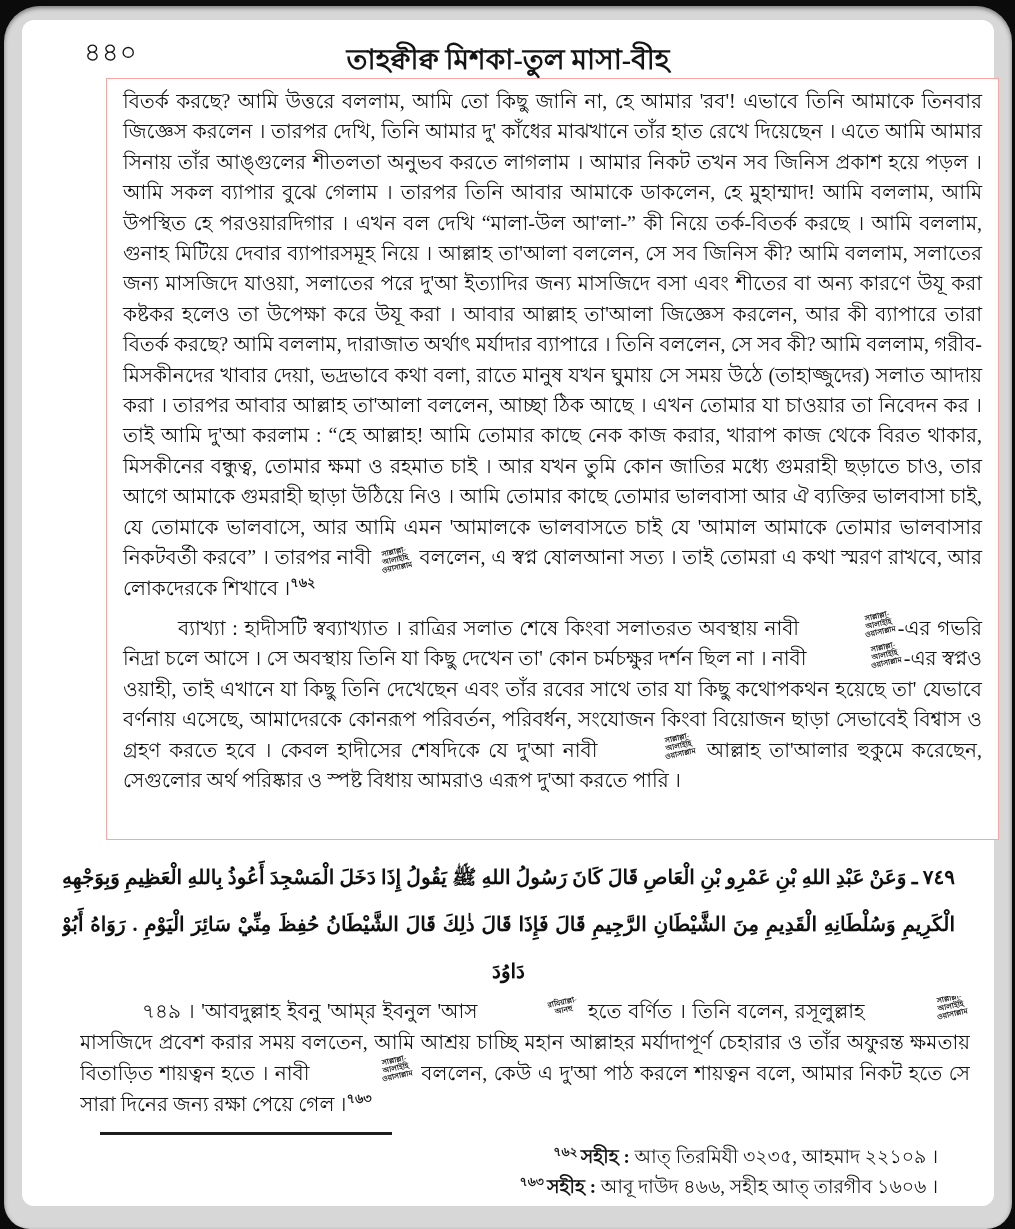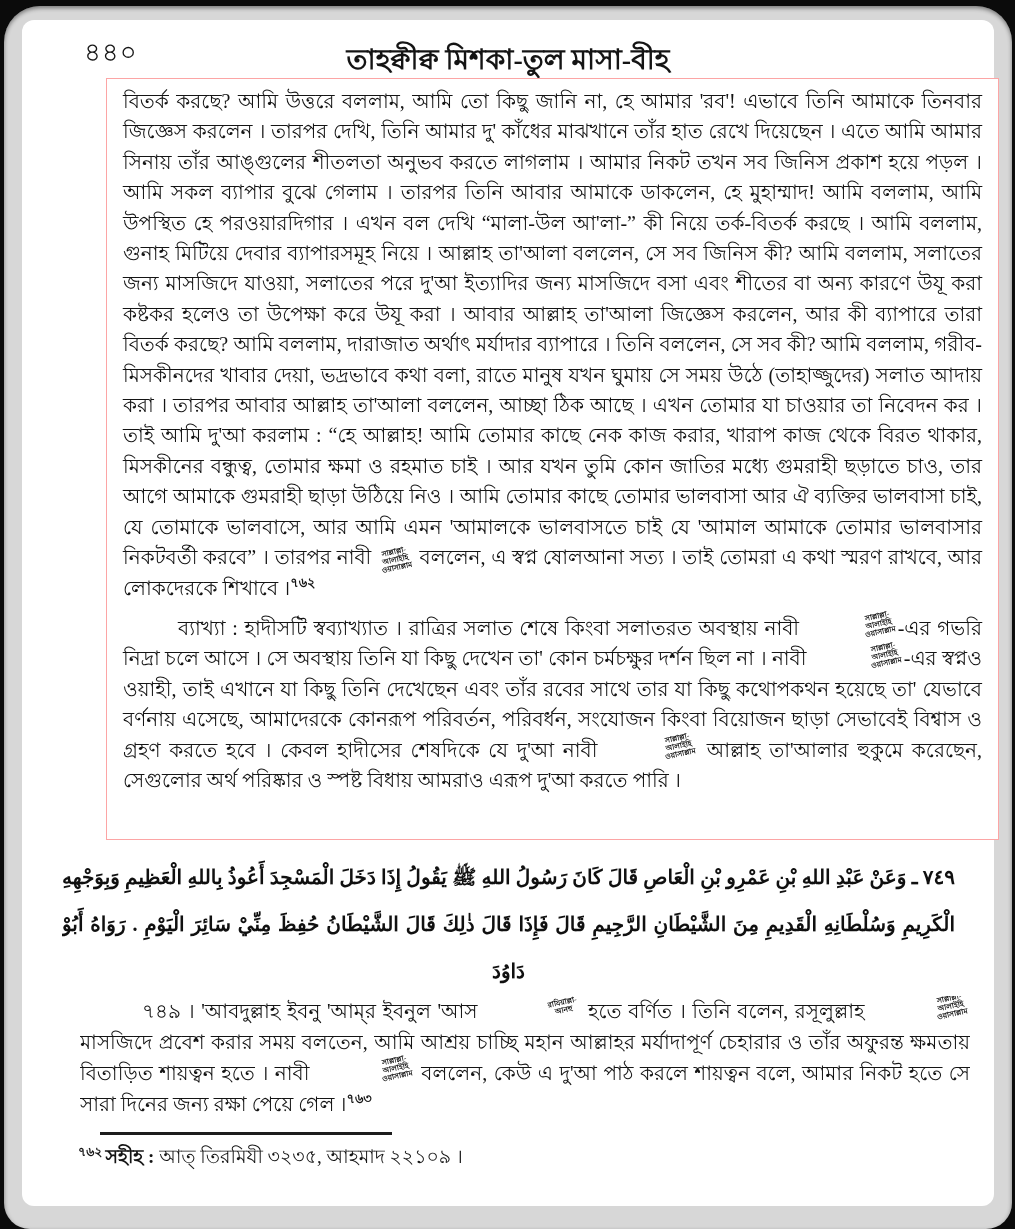--- a/index.html
+++ b/index.html
@@ -72,21 +72,21 @@
   .footnote-rule {
     position:absolute; left:78px; top:1112px;
     width:292px; height:0;
     border-top:3px solid #1d1d1d;
   }
   .footnotes {
     position:absolute; left:56px; top:1122px;
     width:860px;
     font-size:19px; line-height:30px;
   }
-  .footnote { white-space:nowrap; }
+  .footnote { white-space:nowrap;text-align:right; }
   .footnote b { font-weight:bold; }
   .fn-ref {
     font-size:12.5px;
     font-weight:bold;
     vertical-align:super;
     line-height:0;
     margin-right:3px;
   }
   sup.fn-ref-inline {
     font-size:13px; font-weight:bold; line-height:0;
@@ -126,15 +126,18 @@
   <div class="arabic-block">٧٤٩ ـ وَعَنْ عَبْدِ اللهِ بْنِ عَمْرِو بْنِ الْعَاصِ قَالَ كَانَ رَسُولُ اللهِ ﷺ يَقُولُ إِذَا دَخَلَ الْمَسْجِدَ أَعُوذُ بِاللهِ الْعَظِيمِ وَبِوَجْهِهِ الْكَرِيمِ وَسُلْطَانِهِ الْقَدِيمِ مِنَ الشَّيْطَانِ الرَّجِيمِ قَالَ فَإِذَا قَالَ ذٰلِكَ قَالَ الشَّيْطَانُ حُفِظَ مِنِّيْ سَائِرَ الْيَوْمِ . رَوَاهُ أَبُوْ دَاوُدَ</div>
 
   <div class="hadith-bn body-text">৭৪৯ । 'আবদুল্লাহ ইবনু 'আম্‌র ইবনুল 'আস <span class="seal"><span class="seal-line">রাযিয়াল্লা-</span><span class="seal-line">আনহু</span></span> হতে বর্ণিত । তিনি বলেন, রসূলুল্লাহ <span class="seal"><span class="seal-line">সাল্লাল্লা-</span><span class="seal-line">আলাইহি</span><span class="seal-line">ওয়াসাল্লাম</span></span> মাসজিদে প্রবেশ করার সময় বলতেন, আমি আশ্রয় চাচ্ছি মহান আল্লাহর মর্যাদাপূর্ণ চেহারার ও তাঁর অফুরন্ত ক্ষমতায় বিতাড়িত শায়ত্বন হতে । নাবী <span class="seal"><span class="seal-line">সাল্লাল্লা-</span><span class="seal-line">আলাইহি</span><span class="seal-line">ওয়াসাল্লাম</span></span> বললেন, কেউ এ দু'আ পাঠ করলে শায়ত্বন বলে, আমার নিকট হতে সে সারা দিনের জন্য রক্ষা পেয়ে গেল ।<sup class="fn-ref-inline">৭৬৩</sup></div>
 
   <div class="footnote-rule"></div>
 
   <div class="footnotes">
     <div class="footnote">
       <sup class="fn-ref">৭৬২</sup><span><b>সহীহ :</b> আত্ তিরমিযী ৩২৩৫, আহমাদ ২২১০৯ ।</span>
     </div>
+    <div class="footnote">
+      <sup class="fn-ref">৭৬৩</sup><span><b>সহীহ :</b> আবূ দাউদ ৪৬৬, সহীহ আত্ তারগীব ১৬০৬ ।</span>
+    </div>
   </div>
 
 </div>
 
 </body></html>

